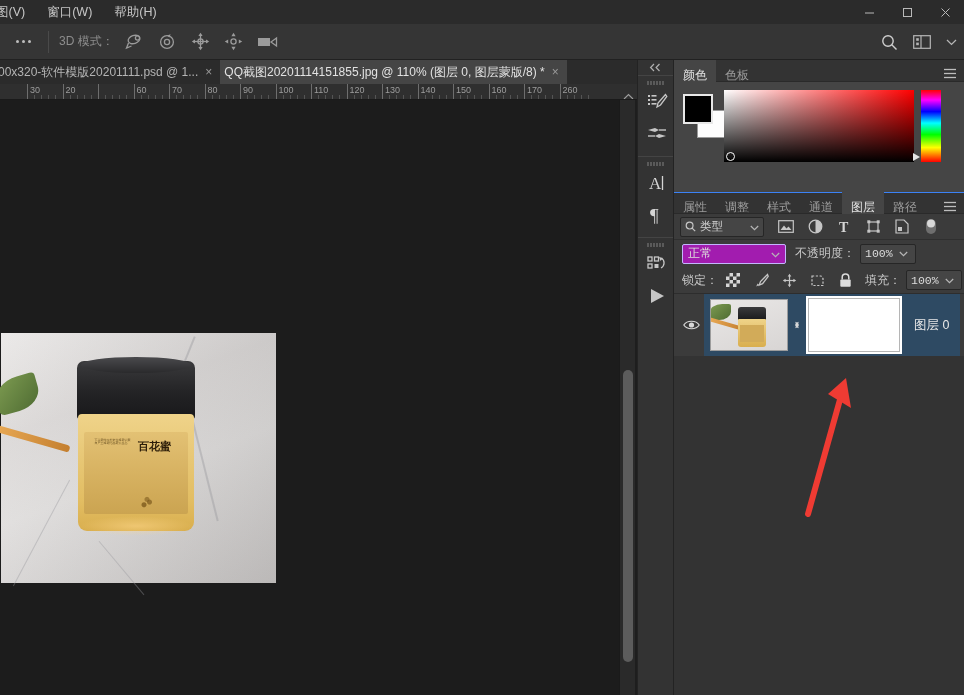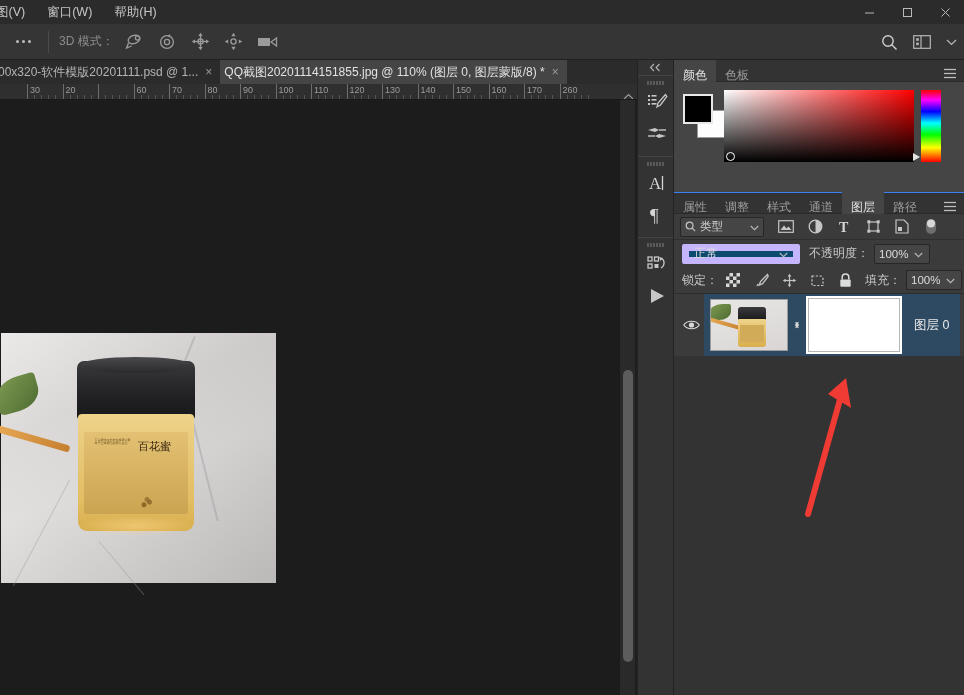--- a/index.html
+++ b/index.html
@@ -110,21 +110,21 @@
     border-radius: 4px 4px 9px 9px;
     background: linear-gradient(180deg,#efd389 0%,#e8c877 35%,#e2bd62 75%,#d9ae4e 100%);
   }
   .jar .label {
     position: absolute; left: 6%; top: 42%; width: 88%; height: 48%;
     background: linear-gradient(180deg,#e3c174 0%,#d7b261 50%,#cba451 100%);
     border-radius: 2px;
   }
   .jar .ltxt {
     position: absolute; left: 52%; top: 10%; color: #2c1d09;
-    font-size: 11px; line-height: 11.5px; font-weight: normal; letter-spacing: 0;
+    font-size: 11px; line-height: 11.5px; font-weight: bold; letter-spacing: 0;
     font-family: "DejaVu Sans", sans-serif;
   }
   .jar .ltxt-small {
     position: absolute; left: 10%; top: 8%; color: #6b5223;
     font-size: 3px; line-height: 3.4px; width: 36%;
     font-family: "DejaVu Sans", sans-serif; word-break: break-all;
   }
   .jar .lflower {
     position: absolute; left: 48%; bottom: 3%; width: 24%; height: 22%;
     background: radial-gradient(circle at 40% 60%, rgba(120,85,25,0.75) 0 2px, transparent 3px),
@@ -210,31 +210,31 @@
   }
   .filter-select span { font-size: 11.5px; color: #d0d0d0; }
   .filter-select .cv { margin-left: auto; }
   .filter-icons { display: flex; align-items: center; gap: 11px; margin-left: 13px; }
   .filter-icons .fi { width: 18px; height: 18px; display: flex; align-items: center; justify-content: center; }
 
   .blendrow {
     height: 27px; display: flex; align-items: center; padding: 0 8px;
   }
   .blend-select {
-    width: 118px; height: 20px; background: #0c4a6e; border: 7px solid #c4b5fd;
+    width: 104px; height: 20px; background: #a21caf; border: 1px solid #c4b5fd;
     border-radius: 2px; display: flex; align-items: center; padding: 0 5px;
   }
   .blend-select span { font-size: 12px; color: #dcdcdc; }
   .blend-select .cv { margin-left: auto; }
   .rowlabel { font-size: 12px; color: #c8c8c8; margin-left: 9px; white-space: nowrap; }
   .numfield {
     height: 20px; background: #454545; border: 1px solid #262626; border-radius: 2px;
     display: flex; align-items: center; padding: 0 4px; margin-left: 5px; min-width: 56px;
   }
-  .numfield span { font-size: 11.5px; color: #dcdcdc; }
+  .numfield span { font-size: 11.5px; color: #dcdcdc; font-family: Liberation Mono, monospace; }
   .numfield .cv { margin-left: 6px; }
 
   .lockrow { height: 26px; display: flex; align-items: center; padding: 0 8px; }
   .lock-icons { display: flex; align-items: center; gap: 12px; margin-left: 7px; }
   .lock-icons .li { width: 16px; height: 16px; display: flex; align-items: center; justify-content: center; }
 
   .layerlist { border-top: 1px solid #2d2d2d; }
   .layer-row {
     height: 62px; display: flex; align-items: center; padding: 0 4px;
     background: #3b3b3b;

